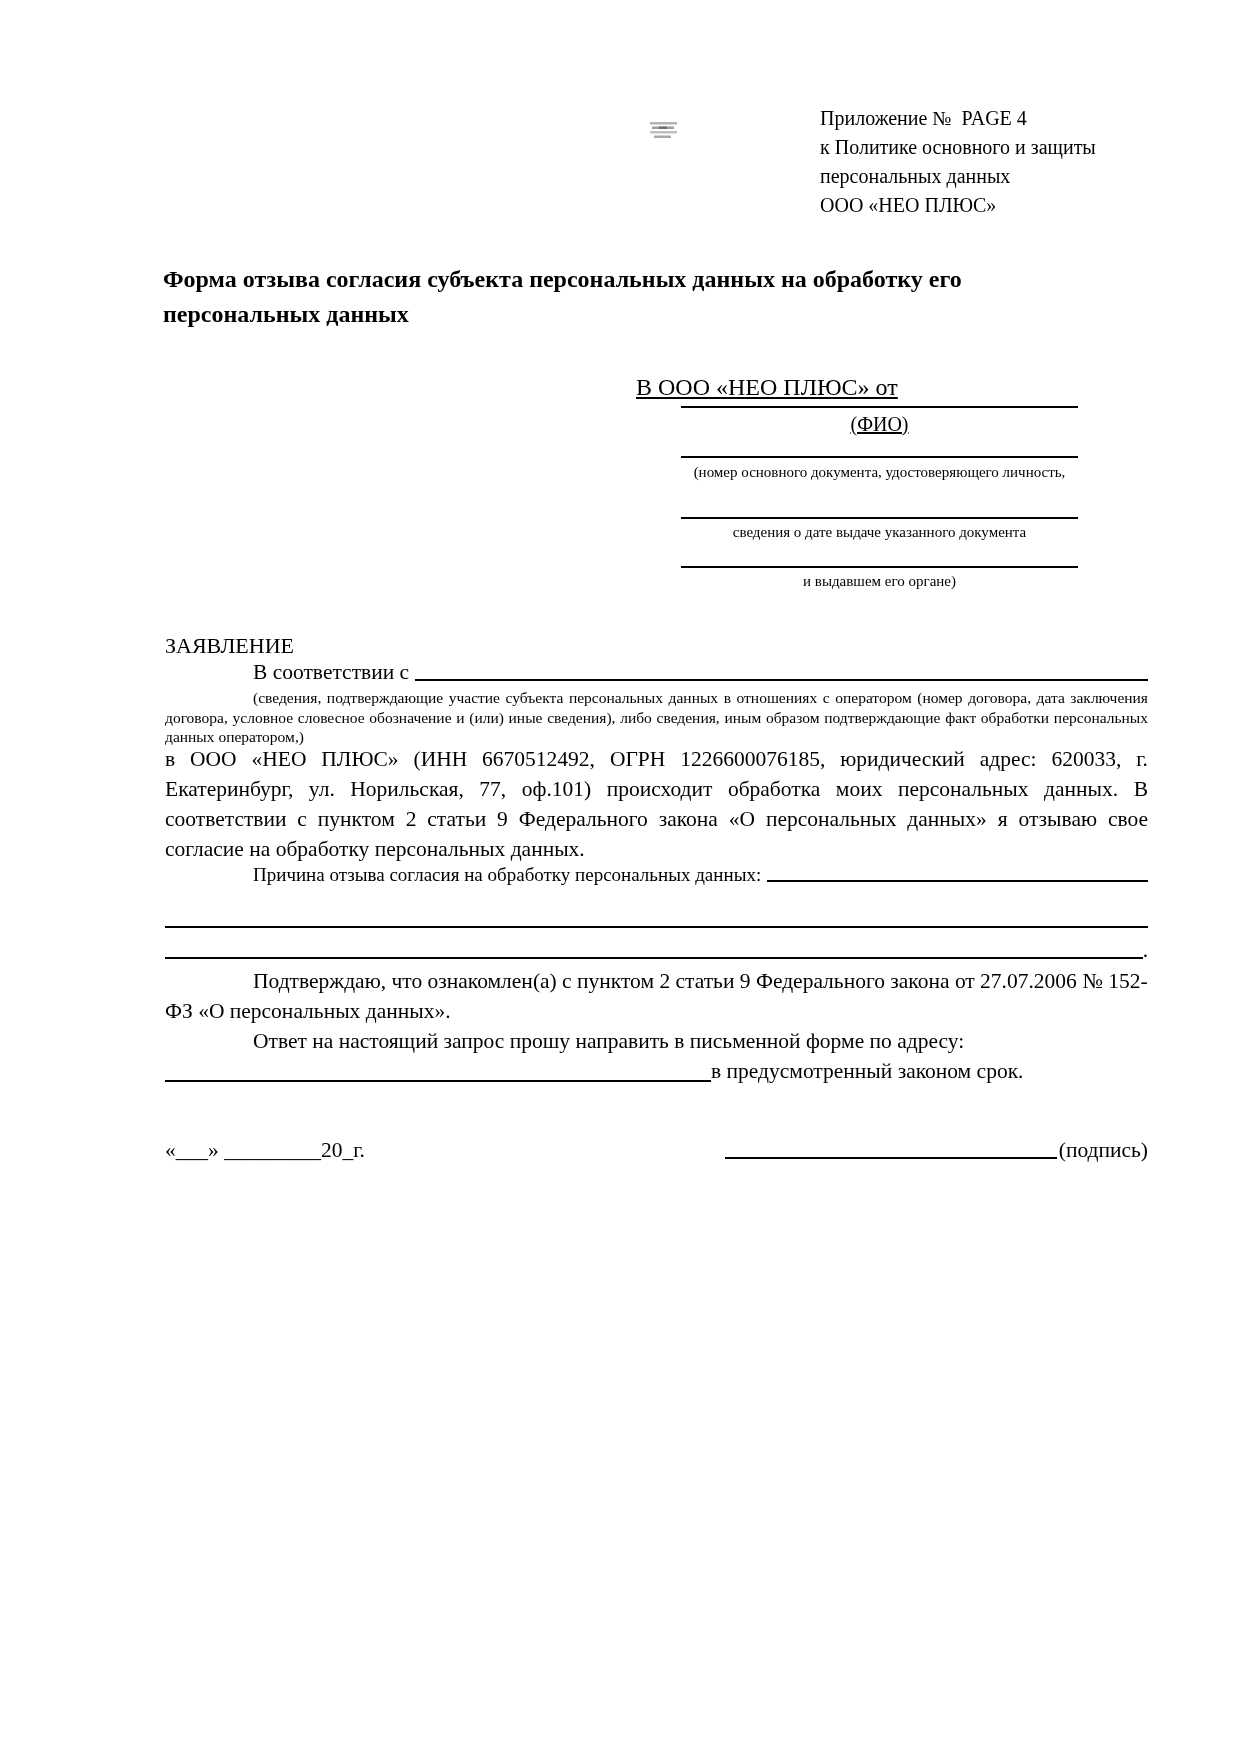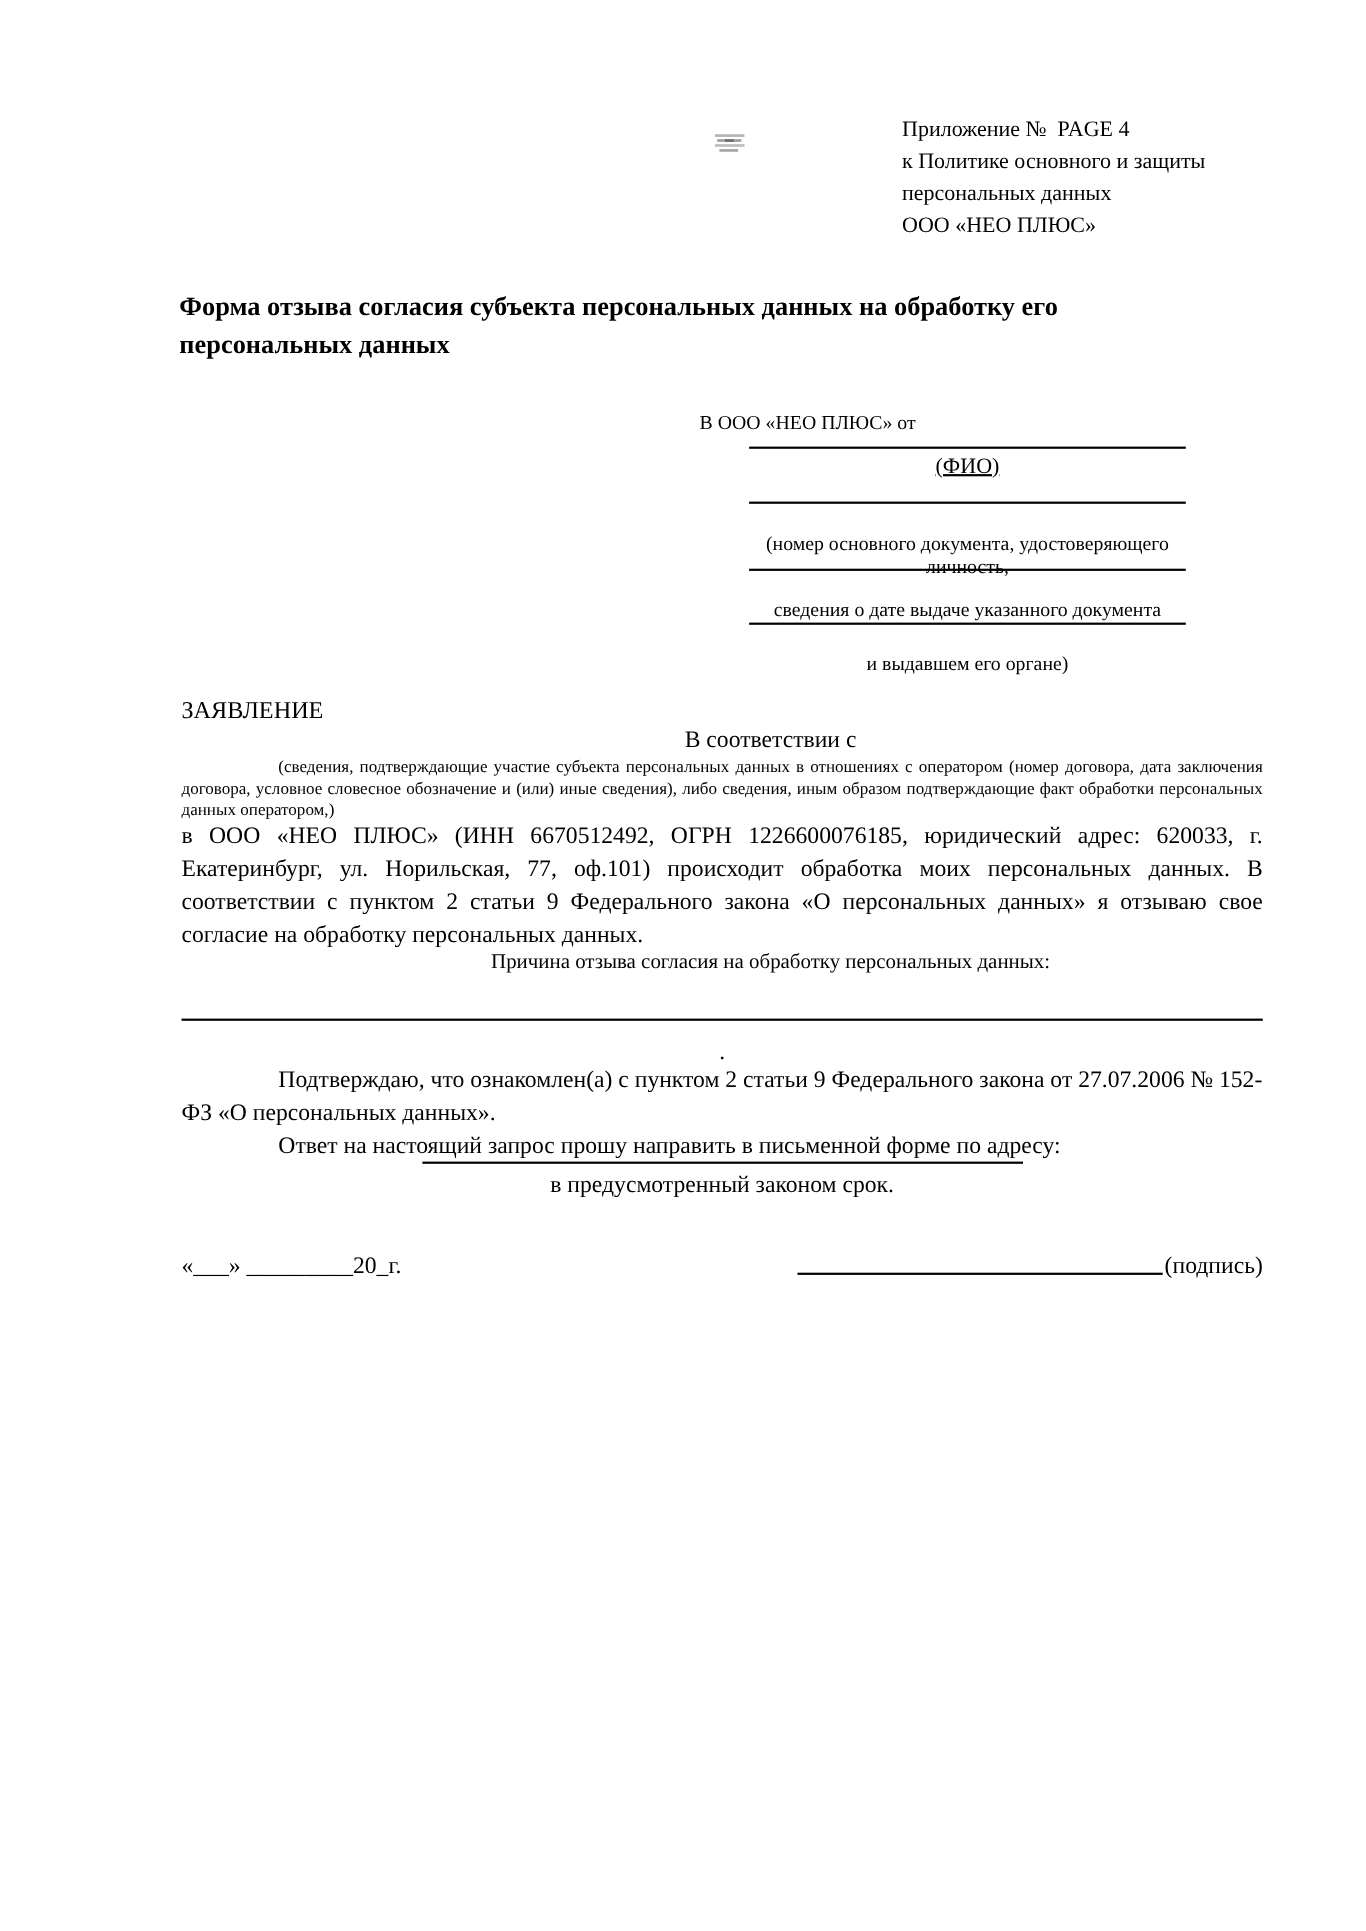--- a/index.html
+++ b/index.html
@@ -12,28 +12,28 @@
   }
   .abs{position:absolute;}
   .pre{white-space:pre-wrap;}
   
   .hdr{left:820px;top:104px;font-size:20px;line-height:29px;}
   
   .doc-mark{left:650px;top:119px;width:27px;height:22px;opacity:.85;}
   
   .title{left:163px;top:262px;width:890px;font-size:24px;font-weight:bold;line-height:35px;}
   
-  .to-line{left:636px;top:374px;font-size:18px;}
+  .to-line{left:636px;top:374px;font-size:24px;text-decoration:underline;}
   .fline{border-top:2px solid #000;height:0;left:681px;width:397px;}
   .fcap{left:681px;width:397px;text-align:center;}
   .cap16{font-size:20px;text-decoration:underline;}
-  .cap15{font-size:18px;margin-top:20px;}
+  .cap15{font-size:15px;}
   
   .zayav{left:165px;top:633px;width:983px;text-align:left;font-size:22px;}
-  .flexrow{display:flex;align-items:center;flex-direction:column;}
+  .flexrow{display:flex;align-items:flex-end;}
   .introrow{left:165px;top:660px;width:983px;font-size:21.5px;}
   .ind{margin-left:88px;}
   .fill-line{flex:1;border-bottom:2px solid #000;margin:0 0 4px 6px;}
   .fineprint{left:165px;top:688px;width:983px;font-size:15.5px;line-height:19.5px;text-align:justify;text-indent:88px;}
   .bodytext{left:165px;top:744px;width:983px;font-size:21.5px;line-height:30px;text-align:justify;}
   .reasonrow{left:165px;top:864px;width:983px;font-size:19px;}
   .blank1{left:165px;top:926px;width:983px;border-top:2px solid #000;height:0;}
   .blank2row{left:165px;top:938px;width:983px;font-size:21.5px;}
   .blank2row .fill-line{margin-left:0;}
   .confirm{left:165px;top:966px;width:983px;font-size:21.5px;line-height:30px;text-indent:88px;}

